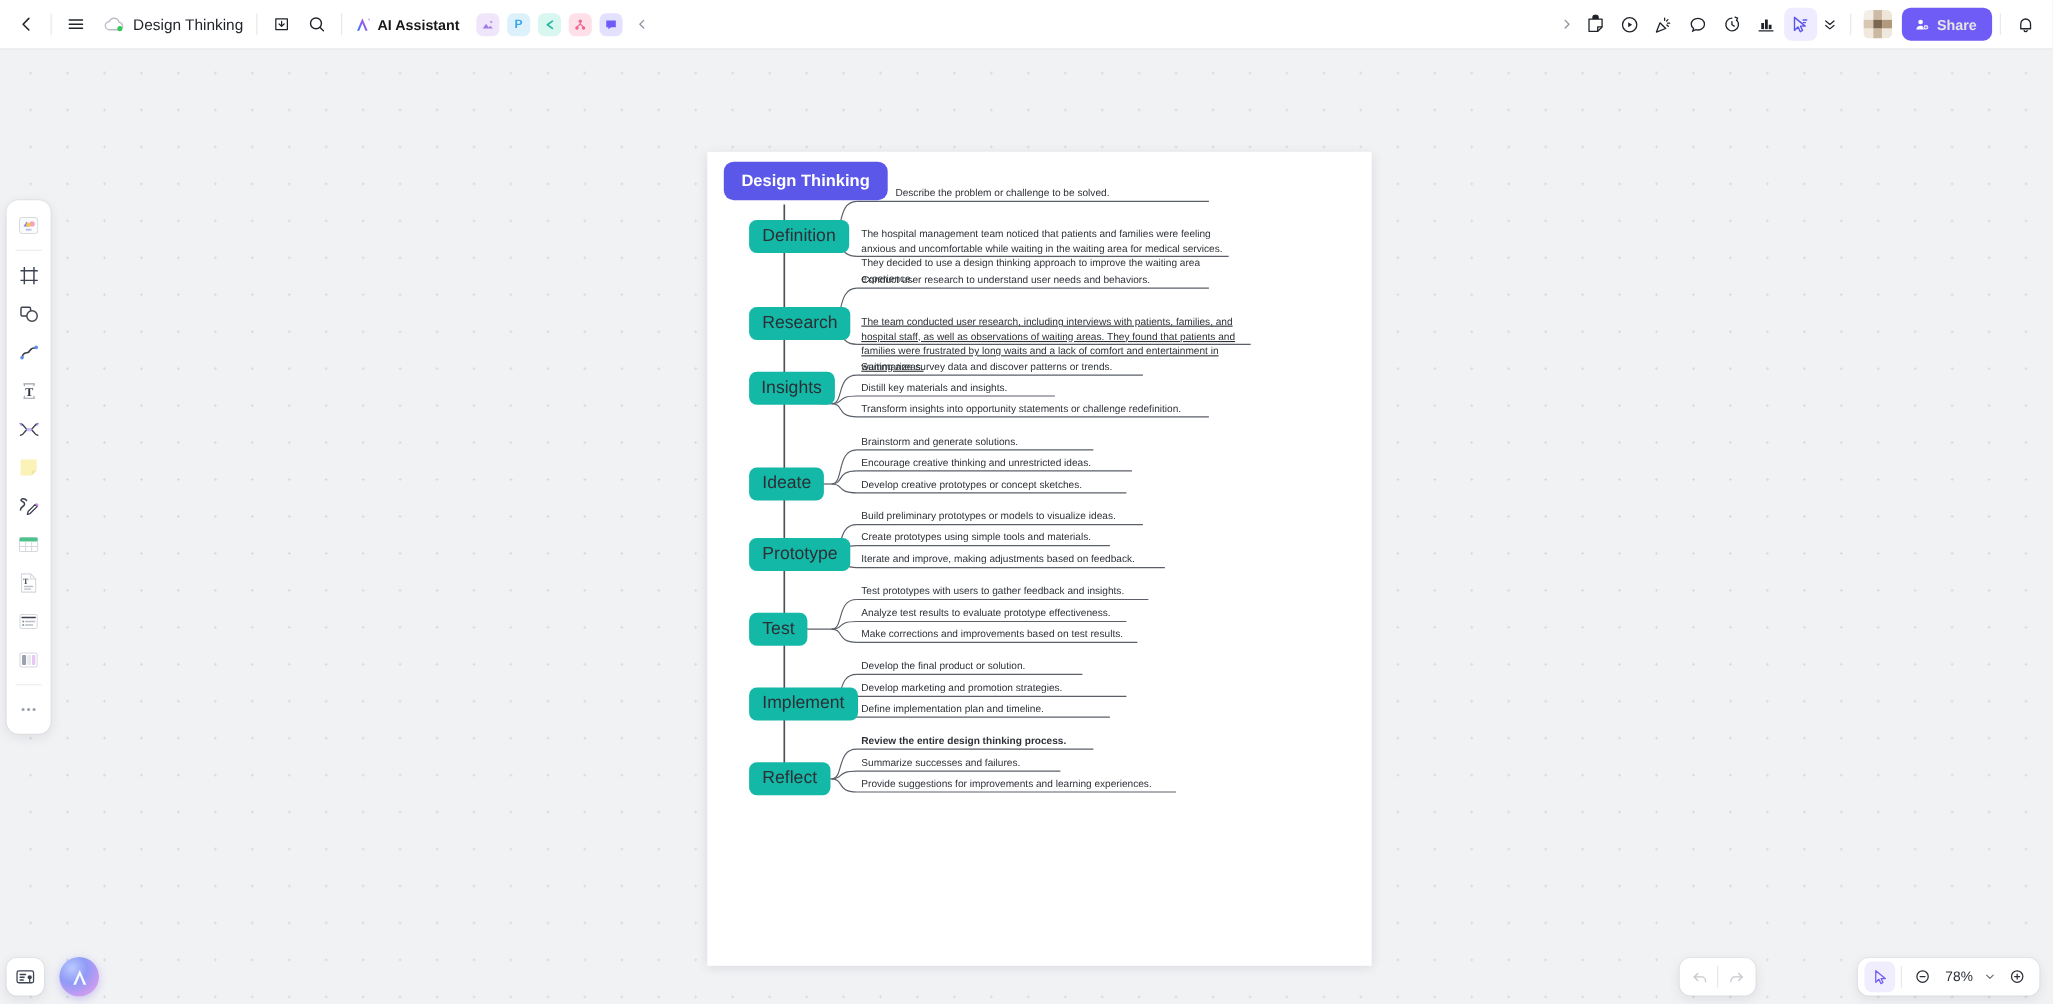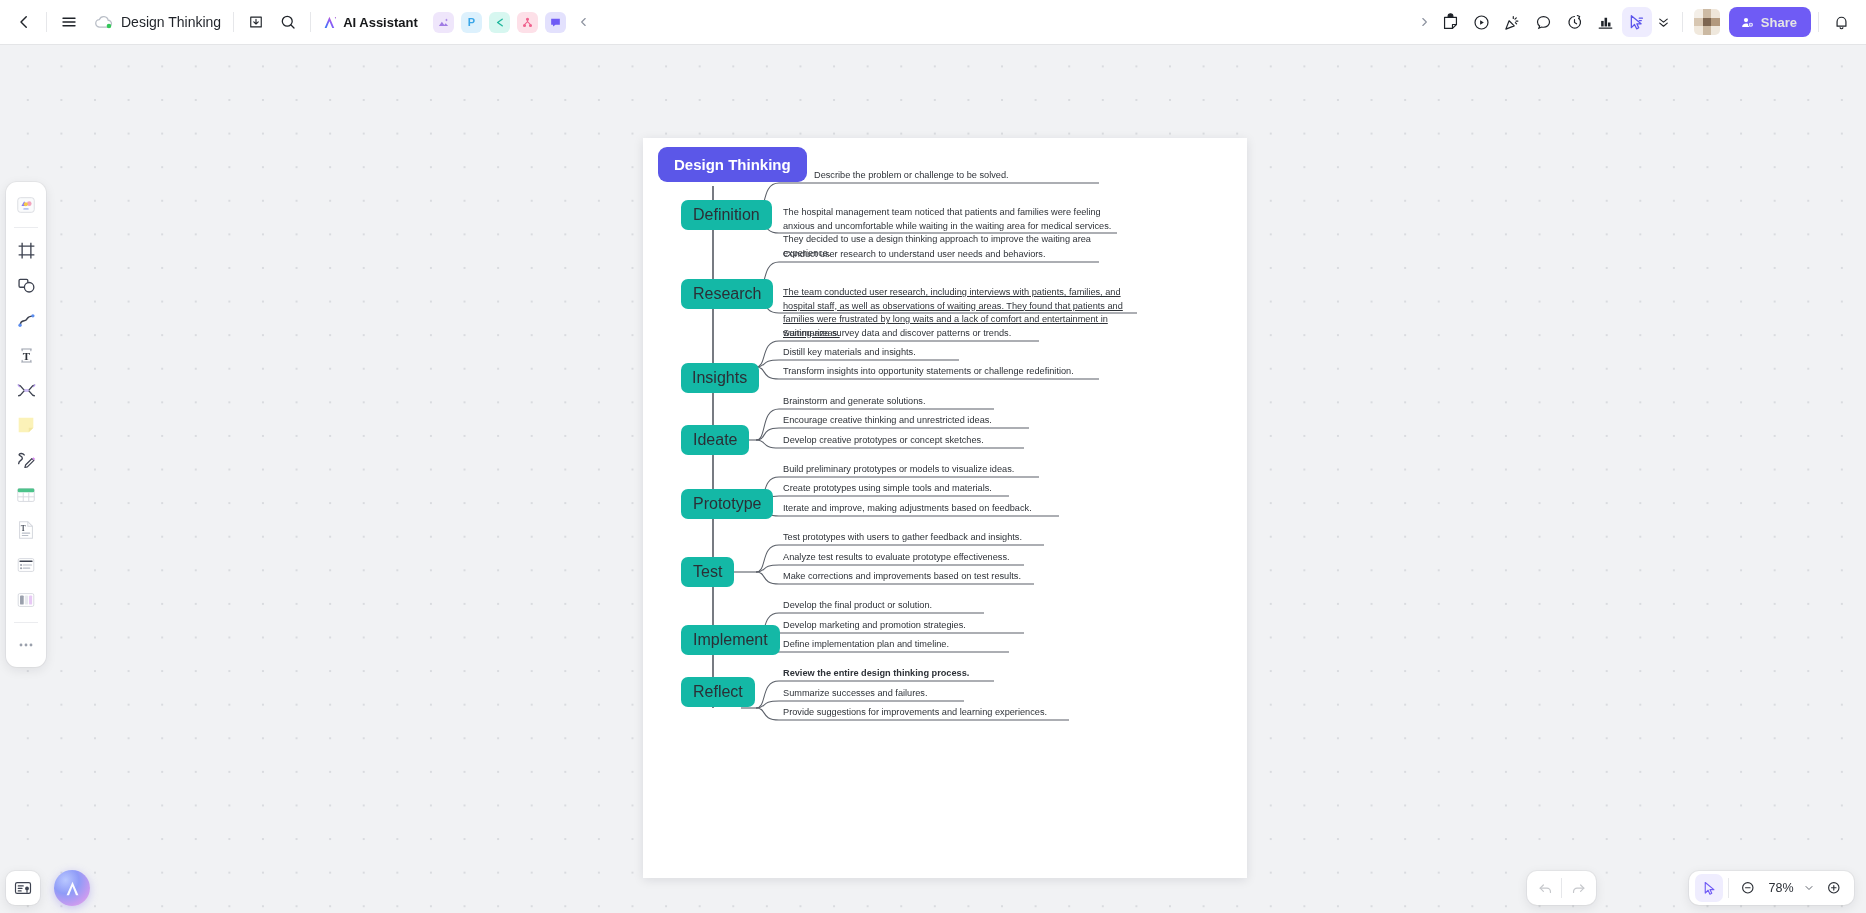--- a/index.html
+++ b/index.html
@@ -216,41 +216,41 @@
 
     <div class="root-node">Design Thinking</div>
 
     <div id="mm-nodes">
         <div class="branch-node" style="top: 77px; left: 38px;"><span>Definition</span></div>
         <div class="leaf one" style="left: 140px; top: 38px; transform: translateY(-50%); margin-left: 31px;">Describe the problem or challenge to be solved.</div>
         <div class="leaf" style="left: 140px; width: 332px; top: 68px; transform: none;">The hospital management team noticed that patients and families were feeling anxious and uncomfortable while waiting in the waiting area for medical services. They decided to use a design thinking approach to improve the waiting area experience.</div>
         <div class="branch-node" style="top: 156px; left: 38px;"><span>Research</span></div>
         <div class="leaf one" style="left: 140px; top: 117px; transform: translateY(-50%);">Conduct user research to understand user needs and behaviors.</div>
         <div class="leaf" style="left: 140px; width: 352px; top: 148px; transform: none; text-decoration: underline;">The team conducted user research, including interviews with patients, families, and hospital staff, as well as observations of waiting areas. They found that patients and families were frustrated by long waits and a lack of comfort and entertainment in waiting areas.</div>
-        <div class="branch-node" style="top: 240px; left: 38px; padding-left: 11px;"><span>Insights</span></div>
+        <div class="branch-node" style="top: 215px; left: 38px; padding-left: 11px;"><span>Insights</span></div>
         <div class="leaf one" style="left: 140px; top: 196px; transform: translateY(-50%);">Summarize survey data and discover patterns or trends.</div>
         <div class="leaf one" style="left: 140px; top: 215px; transform: translateY(-50%);">Distill key materials and insights.</div>
         <div class="leaf one" style="left: 140px; top: 234px; transform: translateY(-50%);">Transform insights into opportunity statements or challenge redefinition.</div>
         <div class="branch-node" style="top: 302px; left: 38px;"><span>Ideate</span></div>
         <div class="leaf one" style="left: 140px; top: 264px; transform: translateY(-50%);">Brainstorm and generate solutions.</div>
         <div class="leaf one" style="left: 140px; top: 283px; transform: translateY(-50%);">Encourage creative thinking and unrestricted ideas.</div>
         <div class="leaf one" style="left: 140px; top: 303px; transform: translateY(-50%);">Develop creative prototypes or concept sketches.</div>
         <div class="branch-node" style="top: 366px; left: 38px;"><span>Prototype</span></div>
         <div class="leaf one" style="left: 140px; top: 332px; transform: translateY(-50%);">Build preliminary prototypes or models to visualize ideas.</div>
         <div class="leaf one" style="left: 140px; top: 351px; transform: translateY(-50%);">Create prototypes using simple tools and materials.</div>
         <div class="leaf one" style="left: 140px; top: 371px; transform: translateY(-50%);">Iterate and improve, making adjustments based on feedback.</div>
         <div class="branch-node" style="top: 434px; left: 38px;"><span>Test</span></div>
         <div class="leaf one" style="left: 140px; top: 400px; transform: translateY(-50%);">Test prototypes with users to gather feedback and insights.</div>
         <div class="leaf one" style="left: 140px; top: 420px; transform: translateY(-50%); text-align: right;">Analyze test results to evaluate prototype effectiveness.</div>
         <div class="leaf one" style="left: 140px; top: 439px; transform: translateY(-50%);">Make corrections and improvements based on test results.</div>
         <div class="branch-node" style="top: 502px; left: 38px;"><span>Implement</span></div>
         <div class="leaf one" style="left: 140px; top: 468px; transform: translateY(-50%);">Develop the final product or solution.</div>
         <div class="leaf one" style="left: 140px; top: 488px; transform: translateY(-50%);">Develop marketing and promotion strategies.</div>
         <div class="leaf one" style="left: 140px; top: 507px; transform: translateY(-50%);">Define implementation plan and timeline.</div>
-        <div class="branch-node" style="top: 554px; left: 38px;"><span>Reflect</span></div>
+        <div class="branch-node" style="top: 570px; left: 38px;"><span>Reflect</span></div>
         <div class="leaf one" style="left: 140px; top: 536px; transform: translateY(-50%); font-weight: bold;">Review the entire design thinking process.</div>
         <div class="leaf one" style="left: 140px; top: 556px; transform: translateY(-50%);">Summarize successes and failures.</div>
         <div class="leaf one" style="left: 140px; top: 575px; transform: translateY(-50%);">Provide suggestions for improvements and learning experiences.</div>
       </div>
   </div>
 
   <div id="rail">
 
     <div class="rail-btn" title="Templates">
       <svg width="22" height="22" viewBox="0 0 24 24">

